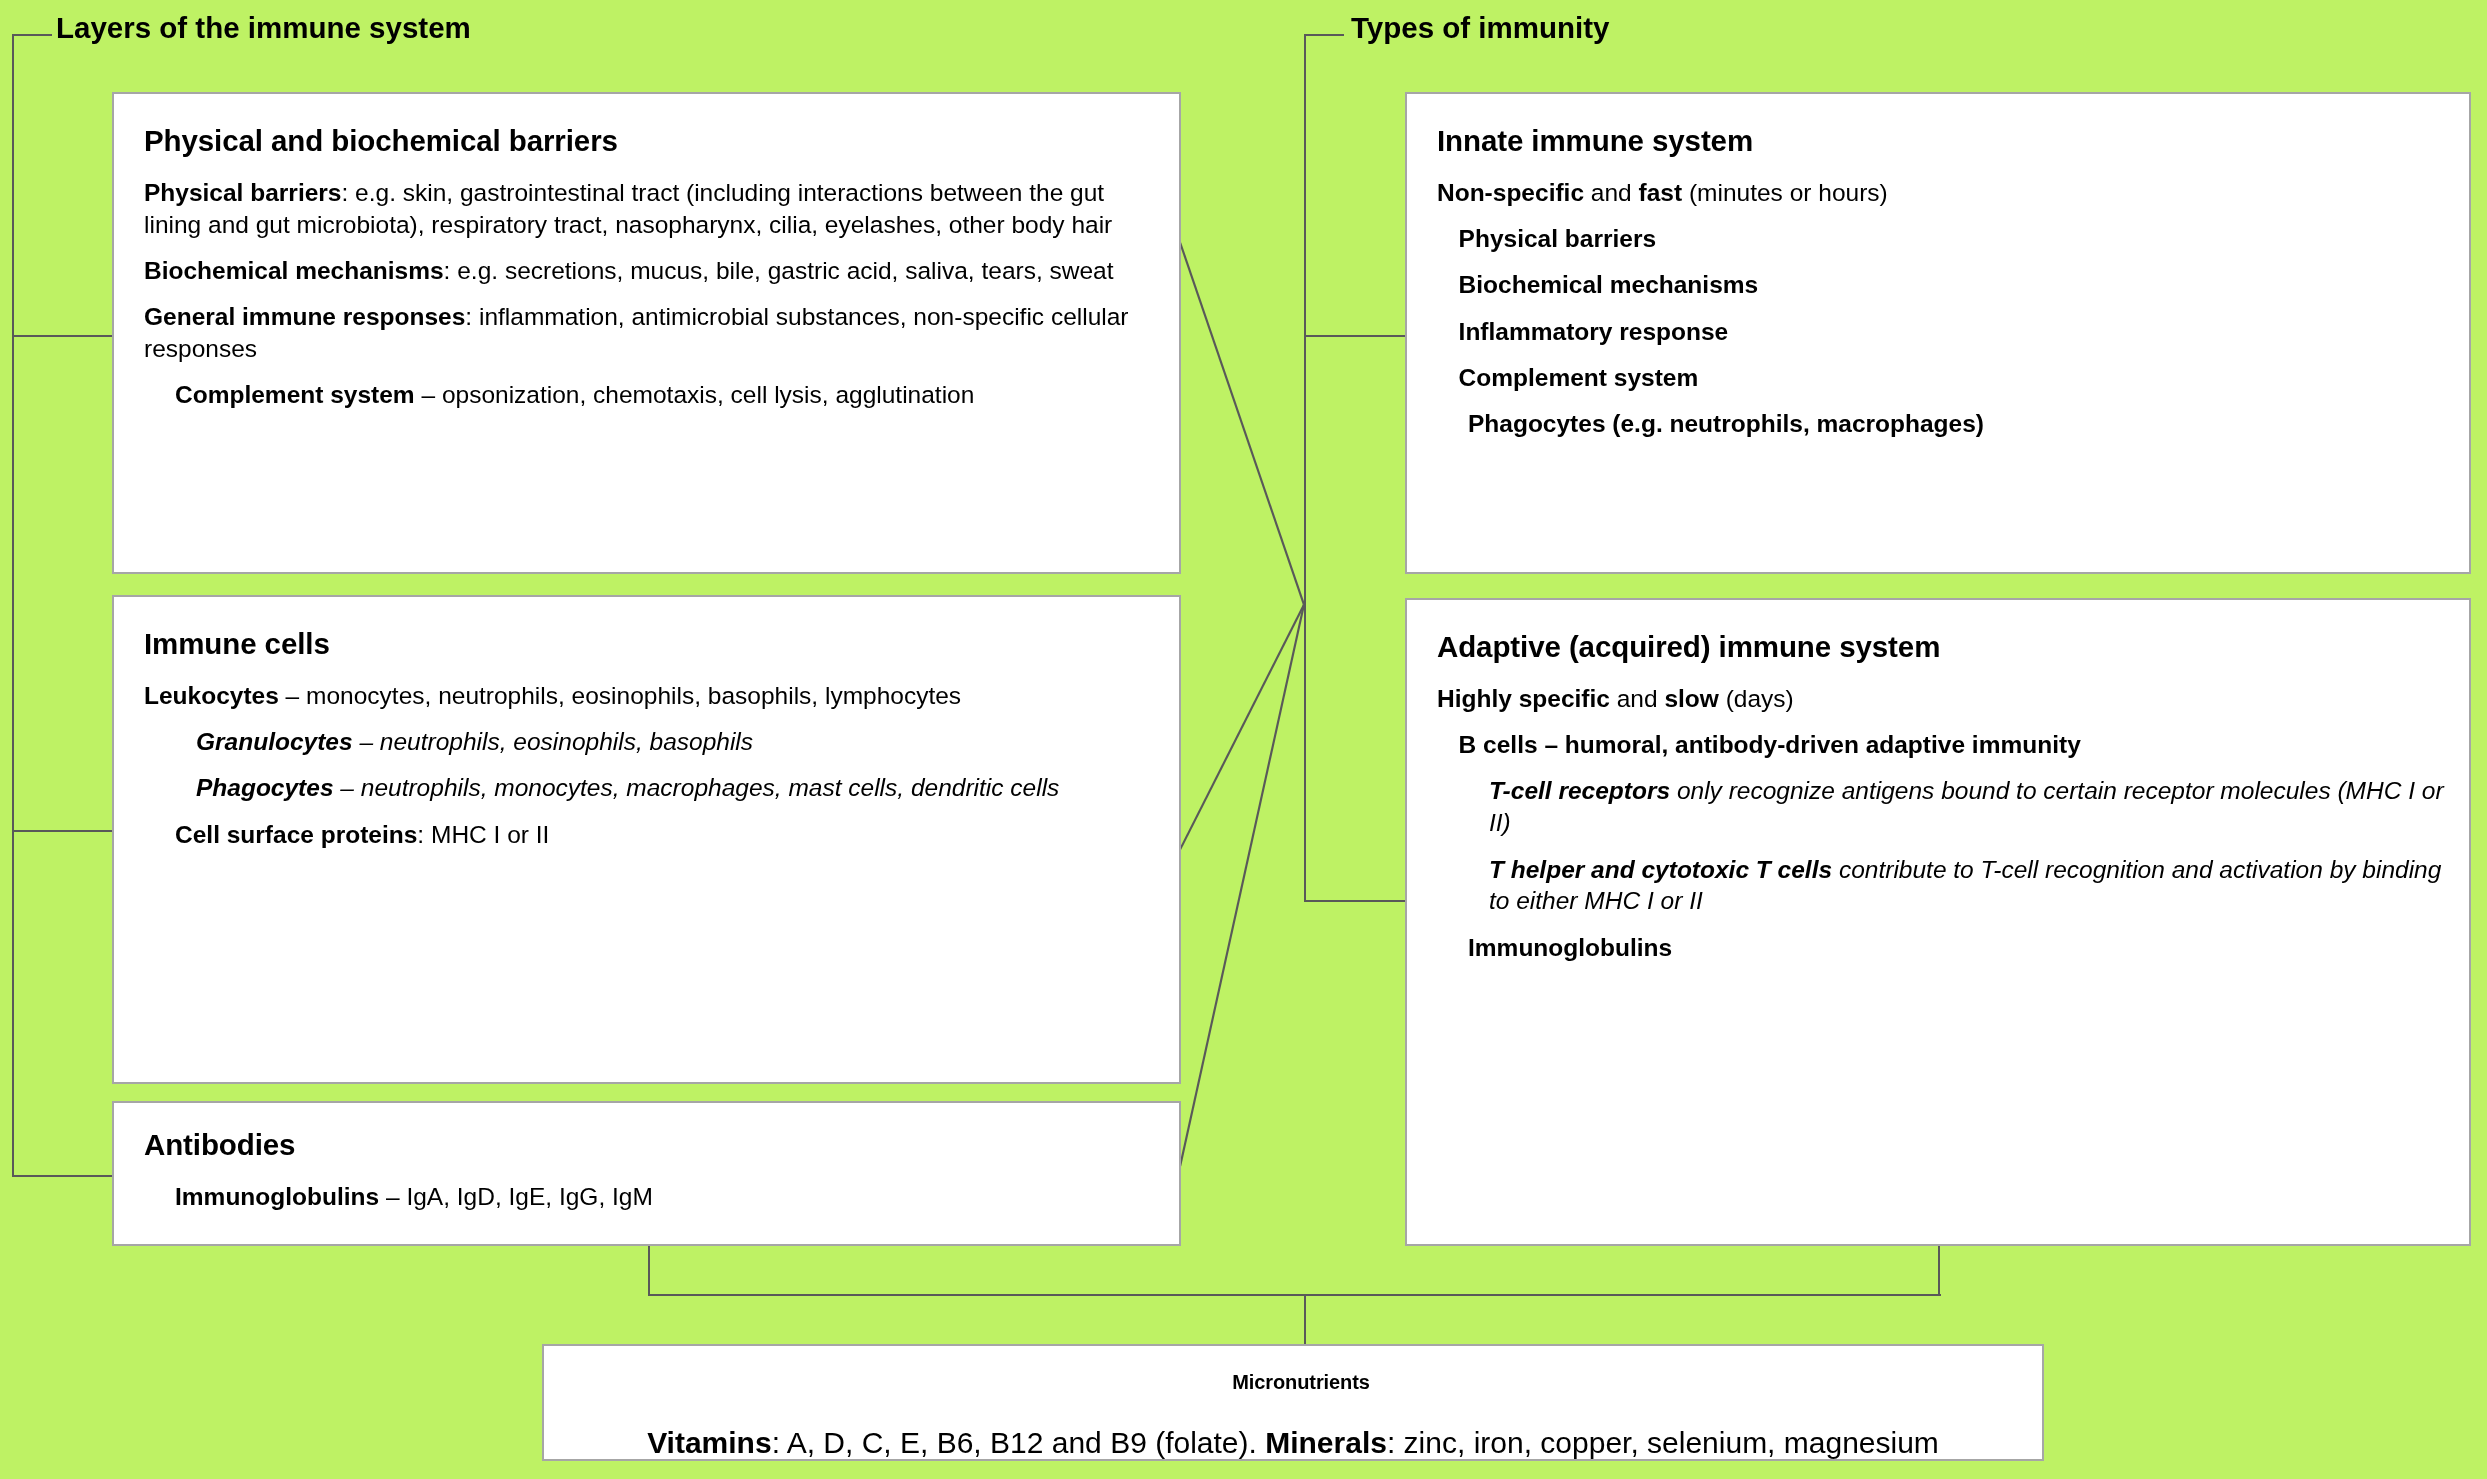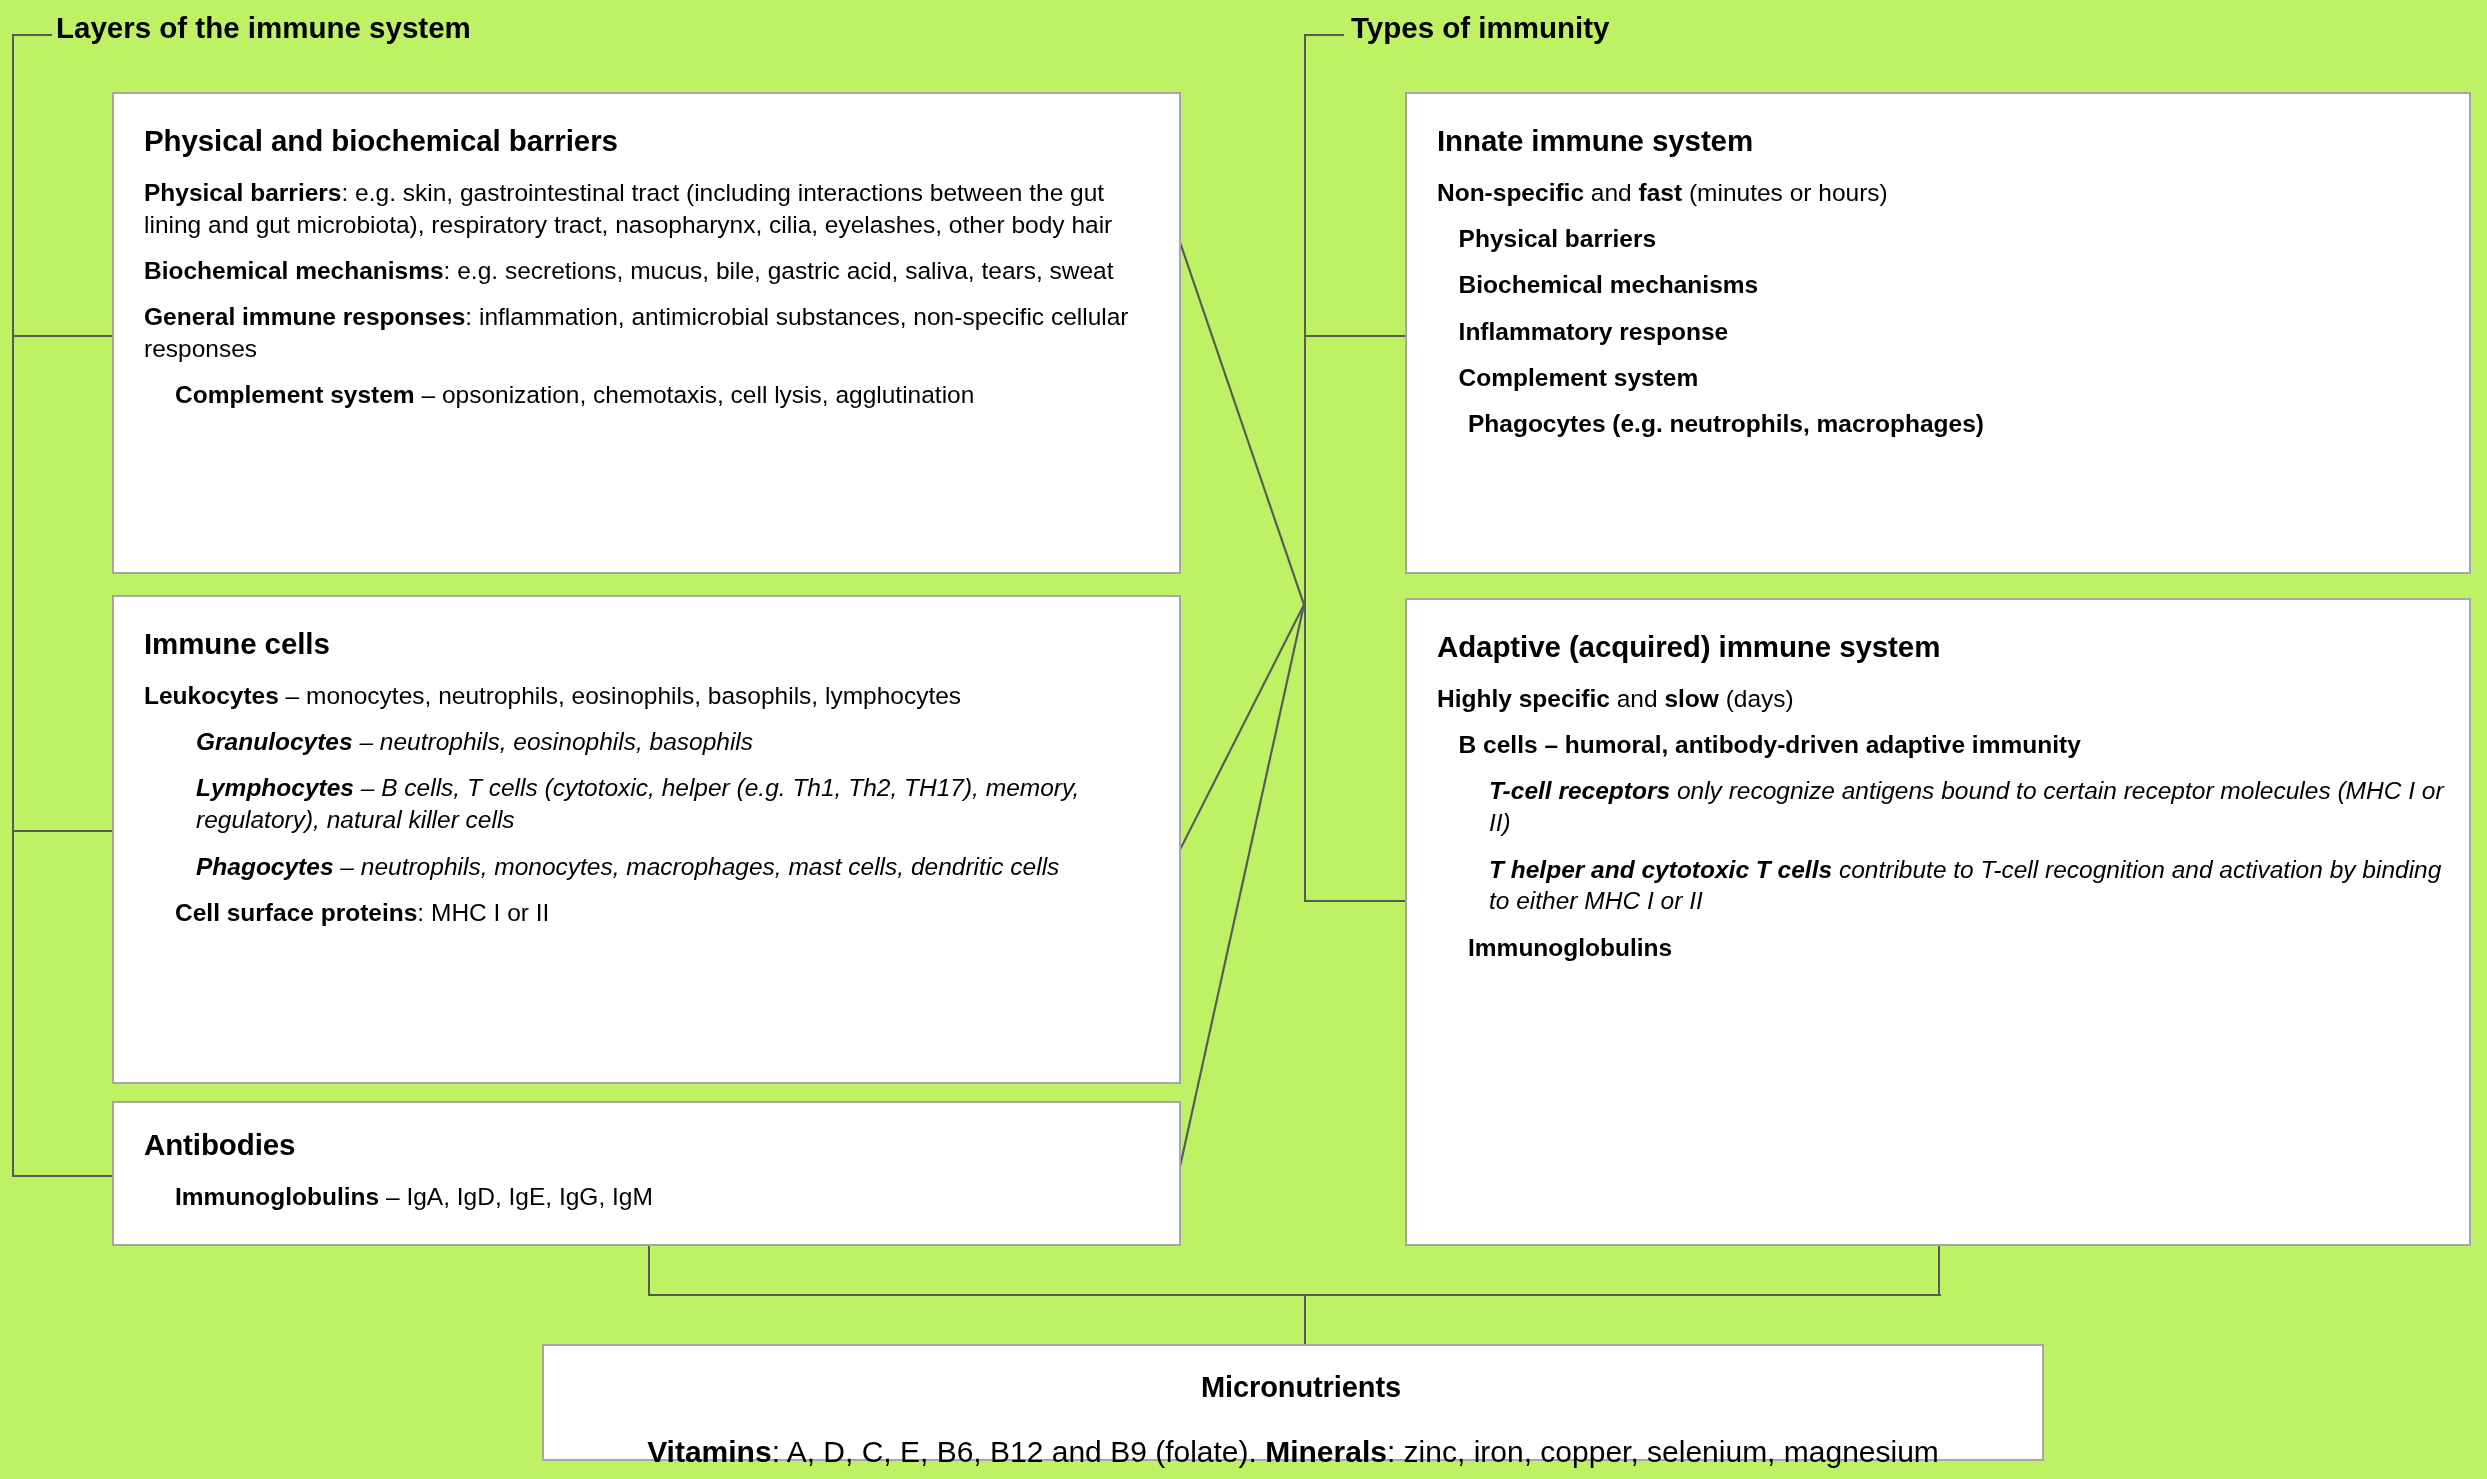--- a/index.html
+++ b/index.html
@@ -55,21 +55,21 @@
     line-height:1;
   }
 
   
   .vline{position:absolute;width:0;border-left:2.2px solid #595959;}
   .hline{position:absolute;height:0;border-top:2.2px solid #595959;}
   svg.diag{position:absolute;left:0;top:0;width:2487px;height:1480px;pointer-events:none;}
 
   
   .micro .inner{left:0;right:0;top:26px;text-align:center;}
-  .micro .ttl{font-size:29px;margin-bottom:30px;padding-left:16px;}
+  .micro .ttl{font-size:20px;margin-bottom:30px;padding-left:16px;}
   .micro .ln{font-size:30px;margin:12px;}
 </style>
 </head>
 <body>
 
 <div id="canvas">
 
   <div class="btitle" style="left:56px; top:13px;">Layers of the immune system</div>
 
   <div class="btitle" style="left:1351px; top:13px;">Types of immunity</div>
@@ -123,23 +123,20 @@
       <div class="ttl">Immune cells</div>
 
       <div class="ln">
         <b>Leukocytes</b><span> – </span><span>monocytes, neutrophils, eosinophils, basophils, lymphocytes</span>
       </div>
 
       <div class="ln i2 it">
         <b>Granulocytes</b><span> – </span><span>neutrophils, eosinophils, basophils</span>
       </div>
 
-      <div class="ln i2 it">
-        <b>Lymphocytes</b><span> – </span><span>B cells, T cells (cytotoxic, helper (e.g. Th1, Th2, TH17), memory, regulatory), natural killer cells</span>
-      </div>
 
       <div class="ln i2 it">
         <b>Phagocytes</b><span> – </span><span>neutrophils, monocytes, macrophages, mast cells, dendritic cells</span>
       </div>
 
       <div class="ln">
         <b>Cell surface proteins</b><span>: </span><span>MHC I or II</span>
       </div>
     </div>
   </div>

